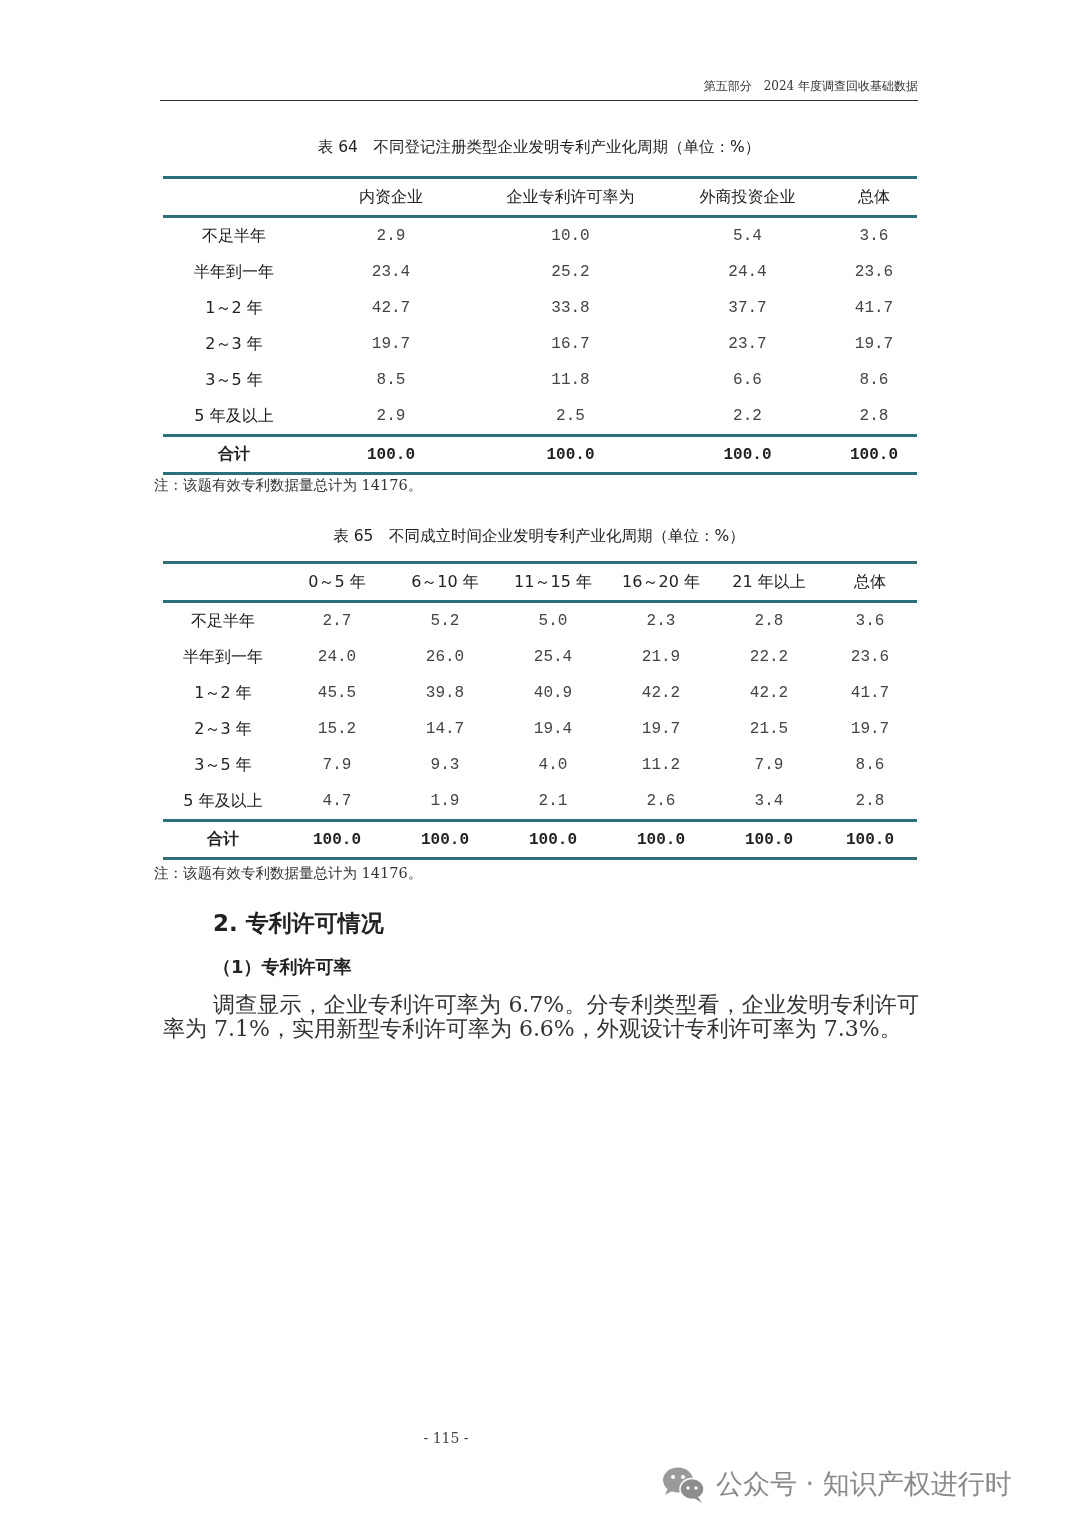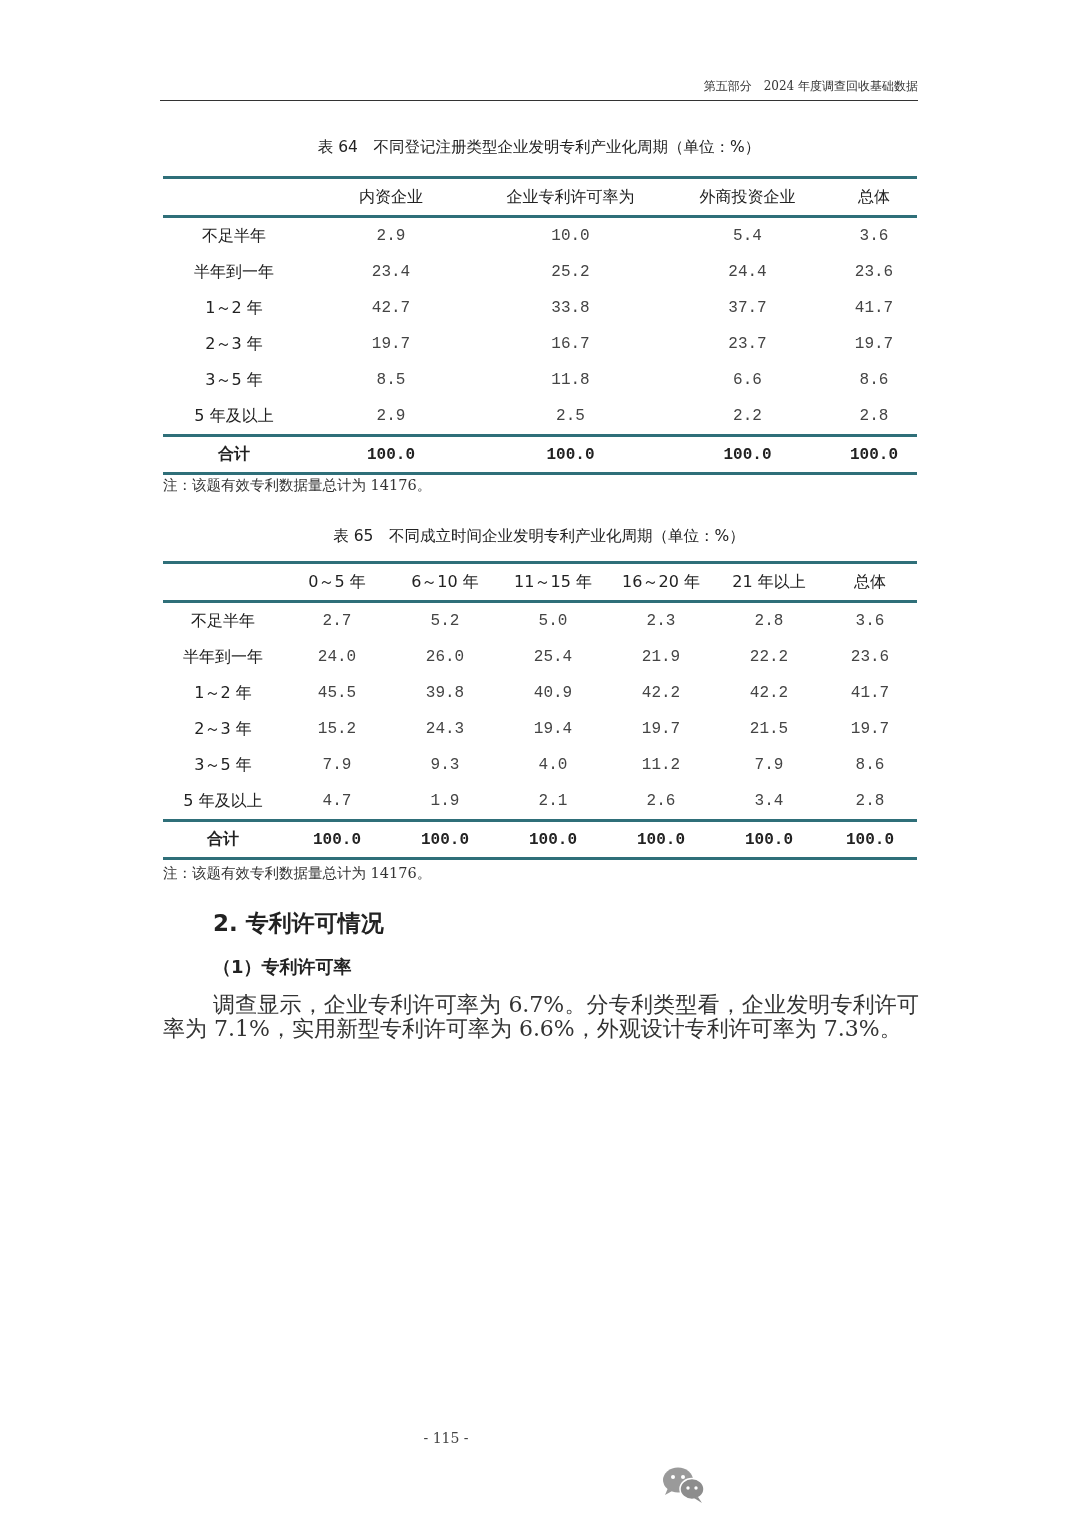--- a/index.html
+++ b/index.html
@@ -11,21 +11,21 @@
   .tcap { position: absolute; left: 160px; width: 758px; text-align: center;
           font-family: "DejaVu Sans", "Liberation Sans", sans-serif; font-size: 15.5px; color: #222; }
   table.dt { position: absolute; left: 163px; width: 754px; border-collapse: collapse;
              border-top: 3px solid #2f6f79; border-bottom: 3px solid #2f6f79; }
   table.dt th { font-family: "DejaVu Sans", "Liberation Sans", sans-serif; font-weight: normal;
                 font-size: 16px; height: 34px; border-bottom: 3px solid #2f6f79; color: #222; }
   table.dt td { text-align: center; font-family: "Liberation Mono", "DejaVu Sans Mono", monospace;
                 font-size: 16px; color: #444; height: 36px; padding: 0; }
   table.dt td.rl { font-family: "DejaVu Sans", "Liberation Sans", sans-serif; color: #222; }
   table.dt tr.total td { border-top: 3px solid #2f6f79; font-weight: bold; color: #222; height: 35px; }
-  .note { position: absolute; left: 163px; font-size: 14.5px; color: #333; }
+  .note { position: absolute; left: 154px; font-size: 14.5px; color: #333; }
   .h2 { position: absolute; left: 213px; top: 908px; font-size: 23px;
         font-family: "DejaVu Sans", "Liberation Sans", sans-serif; font-weight: bold; color: #222; }
   .h3 { position: absolute; left: 213px; top: 955px; font-size: 18px;
         font-family: "DejaVu Sans", "Liberation Sans", sans-serif; font-weight: bold; color: #222; }
   .para { position: absolute; left: 163px; top: 993px; width: 756px; font-size: 22px;
           line-height: 24px; text-indent: 50px; text-align: justify; color: #333; }
   .pagenum { position: absolute; left: 0; width: 892px; top: 1430px; text-align: center;
              font-size: 14px; color: #444; }
   .watermark { position: absolute; left: 660px; top: 1460px; height: 48px; display: flex;
                align-items: center; font-family: "DejaVu Sans", "Liberation Sans", sans-serif;
@@ -141,21 +141,21 @@
         <td>45.5</td>
         <td>39.8</td>
         <td>40.9</td>
         <td>42.2</td>
         <td>42.2</td>
         <td>41.7</td>
       </tr>
     <tr>
         <td class="rl">2～3 年</td>
         <td>15.2</td>
-        <td>24.3</td>
+        <td>14.7</td>
         <td>19.4</td>
         <td>19.7</td>
         <td>21.5</td>
         <td>19.7</td>
       </tr>
     <tr>
         <td class="rl">3～5 年</td>
         <td>7.9</td>
         <td>9.3</td>
         <td>4.0</td>
@@ -195,13 +195,14 @@
   <svg width="48" height="40" viewBox="0 0 48 40">
     <ellipse cx="18" cy="16" rx="15" ry="12.5" fill="#9a9a9a"></ellipse>
     <path d="M8 24 L5 31 L14 26 Z" fill="#9a9a9a"></path>
     <circle cx="13" cy="13" r="2" fill="#fff"></circle>
       <circle cx="23" cy="13" r="2" fill="#fff"></circle>
     <ellipse cx="32" cy="25" rx="12" ry="10.5" fill="#8d8d8d" stroke="#fff" stroke-width="1.5"></ellipse>
     <path d="M38 33 L42 39 L34 34 Z" fill="#8d8d8d"></path>
     <circle cx="28" cy="24" r="1.7" fill="#fff"></circle>
       <circle cx="36" cy="24" r="1.7" fill="#fff"></circle>
   </svg>
+  <span>公众号 · 知识产权进行时</span>
 </div>
 
 </body></html>

